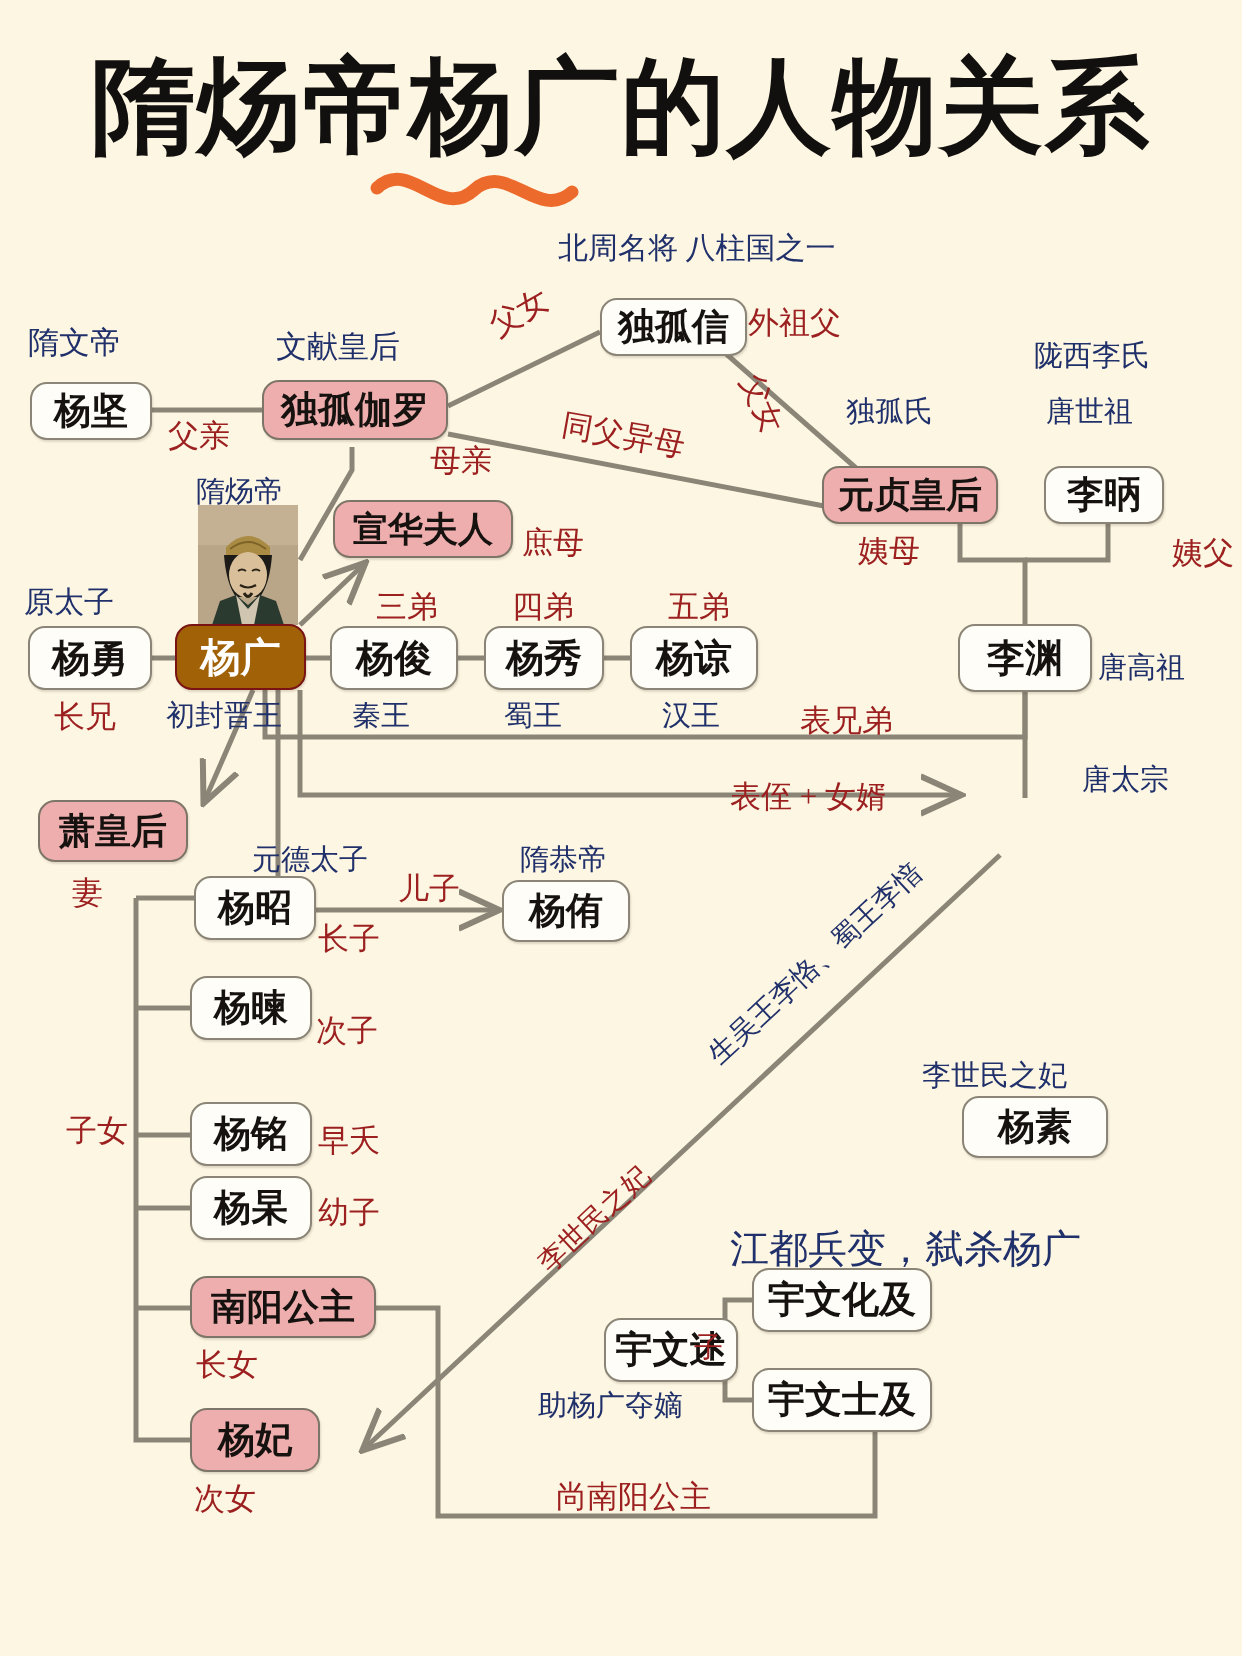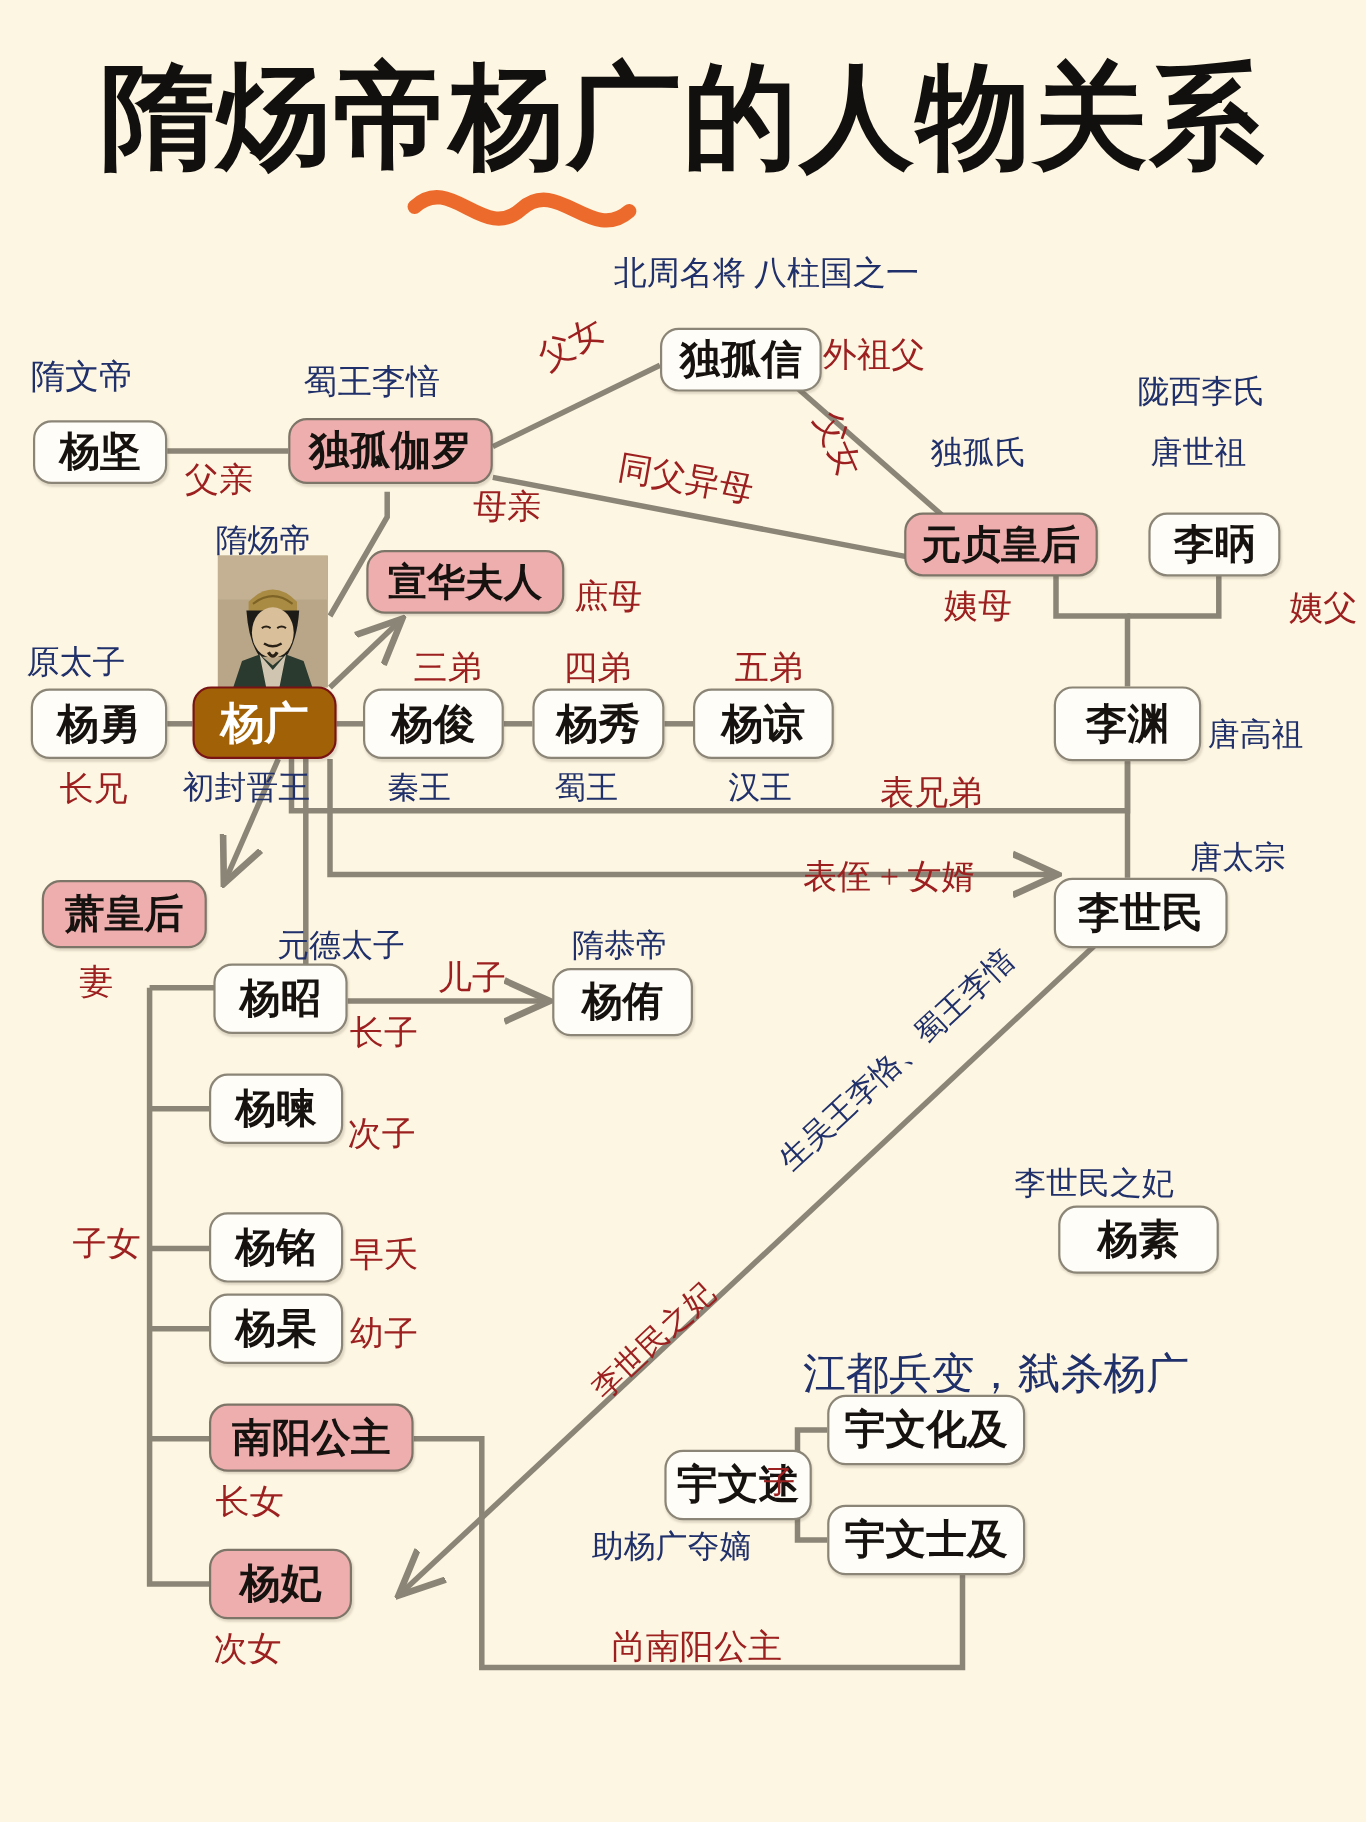--- a/index.html
+++ b/index.html
@@ -179,23 +179,20 @@
   </div>
 
   <div class="node" style="left:630px;top:626px;width:128px;height:64px;font-size:38px;">
     <span>杨谅</span>
   </div>
 
   <div class="node" style="left:958px;top:624px;width:134px;height:68px;font-size:38px;">
     <span>李渊</span>
   </div>
 
-  <div class="node" style="left:958px;top:798px;width:158px;height:64px;font-size:38px;">
-    <span>李世民</span>
-  </div>
 
   <div class="node pink" style="left:38px;top:800px;width:150px;height:62px;font-size:36px;">
     <span>萧皇后</span>
   </div>
 
   <div class="node" style="left:194px;top:876px;width:122px;height:64px;font-size:37px;">
     <span>杨昭</span>
   </div>
 
   <div class="node" style="left:502px;top:880px;width:128px;height:62px;font-size:37px;">
@@ -233,21 +230,21 @@
   <div class="node" style="left:752px;top:1268px;width:180px;height:64px;font-size:37px;">
     <span>宇文化及</span>
   </div>
 
   <div class="node" style="left:752px;top:1368px;width:180px;height:64px;font-size:37px;">
     <span>宇文士及</span>
   </div>
 
   <div class="lbl blue" style="left:28px;top:322px;font-size:31px;">隋文帝</div>
 
-  <div class="lbl blue" style="left:276px;top:326px;font-size:31px;">蜀王李愔</div>
+  <div class="lbl blue" style="left:276px;top:326px;font-size:31px;">文献皇后</div>
 
   <div class="lbl blue" style="left:558px;top:228px;font-size:30px;">北周名将  八柱国之一</div>
 
   <div class="lbl blue" style="left:1034px;top:336px;font-size:29px;">陇西李氏</div>
 
   <div class="lbl blue" style="left:1046px;top:392px;font-size:29px;">唐世祖</div>
 
   <div class="lbl blue" style="left:846px;top:392px;font-size:29px;">独孤氏</div>
 
   <div class="lbl blue" style="left:196px;top:472px;font-size:29px;">隋炀帝</div>

